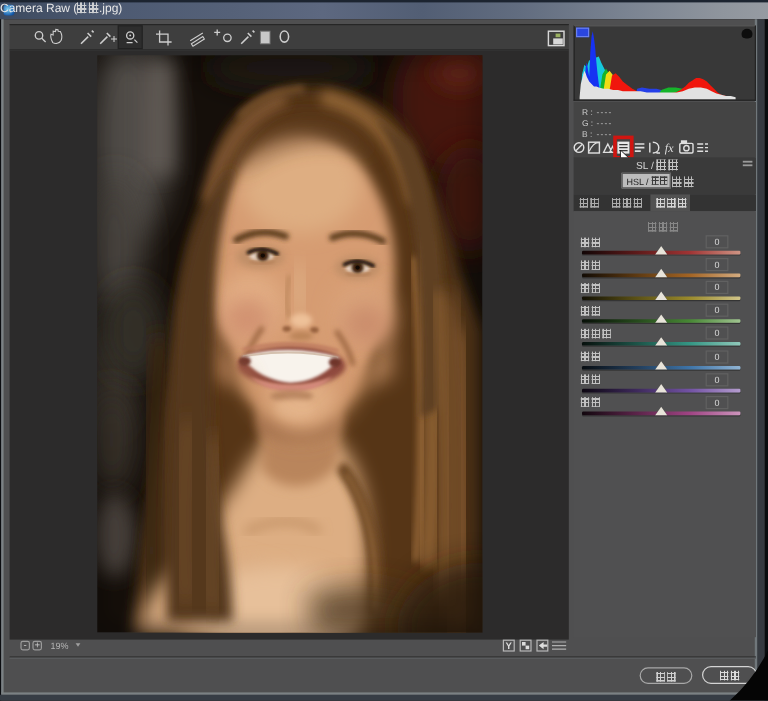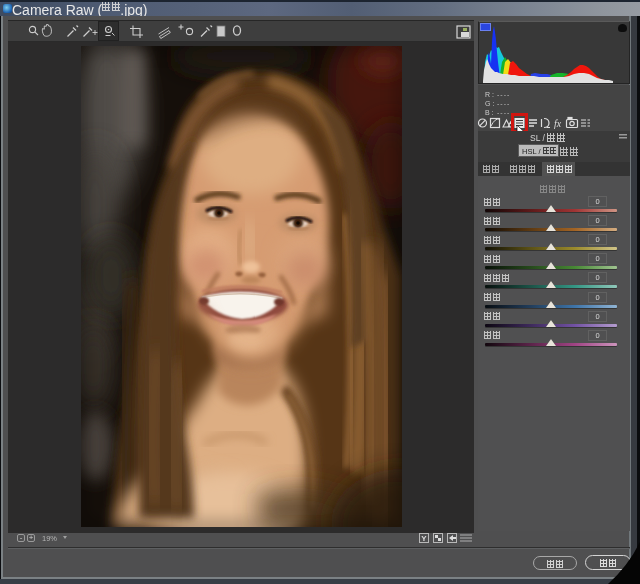--- a/index.html
+++ b/index.html
@@ -11,21 +11,21 @@
 repeating-linear-gradient(90deg,var(--k,#cfcfcf) 0 1px,rgba(0,0,0,0) 1px 3px);
 opacity:.88;filter:blur(.3px)}
 .c:last-child{margin-right:0}
 </style></head>
 <body>
 <div id="w">
 
 <div class="abs" style="left:0;top:0;width:640px;height:16px;background:linear-gradient(90deg,#3d4a5f 0%,#4d5a72 15%,#556178 30%,#5d6880 42%,#525e74 55%,#626d80 68%,#7b8492 82%,#8f959d 94%,#969ba2 100%)"></div>
 <div class="abs" style="left:0;top:0;width:640px;height:2px;background:#1c2430"></div>
 <div class="abs" style="left:3px;top:4px;width:9px;height:9px;background:radial-gradient(circle at 40% 40%,#7fd0f0,#1a5fae 70%,#0c3a78);border-radius:2px"></div>
-<div class="abs" style="left:12px;top:2px;font-size:14px;color:#e8e8e8;white-space:nowrap">Camera Raw (<span class="c" style="width:8px;height:9px;--k:#e0e0e0"></span><span class="c" style="width:8px;height:9px;--k:#e0e0e0"></span>.jpg)</div>
+<div class="abs" style="left:0;top:2px;font-size:10px;color:#e8e8e8;white-space:nowrap">Camera Raw (<span class="c" style="width:8px;height:9px;--k:#e0e0e0"></span><span class="c" style="width:8px;height:9px;--k:#e0e0e0"></span>.jpg)</div>
 
 <div class="abs" style="left:0;top:16px;width:640px;height:568px;background:#4f4f50"></div>
 
 <div class="abs" style="left:0;top:16px;width:1px;height:568px;background:#0b0d10"></div>
 <div class="abs" style="left:1px;top:16px;width:2px;height:562px;background:#7b8184"></div>
 <div class="abs" style="left:637px;top:16px;width:3px;height:568px;background:#0a0c0e"></div>
 <div class="abs" style="left:630px;top:16px;width:7px;height:562px;background:#363a40"></div>
 <div class="abs" style="left:629px;top:16px;width:2px;height:560px;background:#70777b"></div>
 <div class="abs" style="left:1px;top:577px;width:636px;height:2px;background:#7b8184"></div>
 <div class="abs" style="left:0;top:579px;width:640px;height:5px;background:#373d45"></div>

